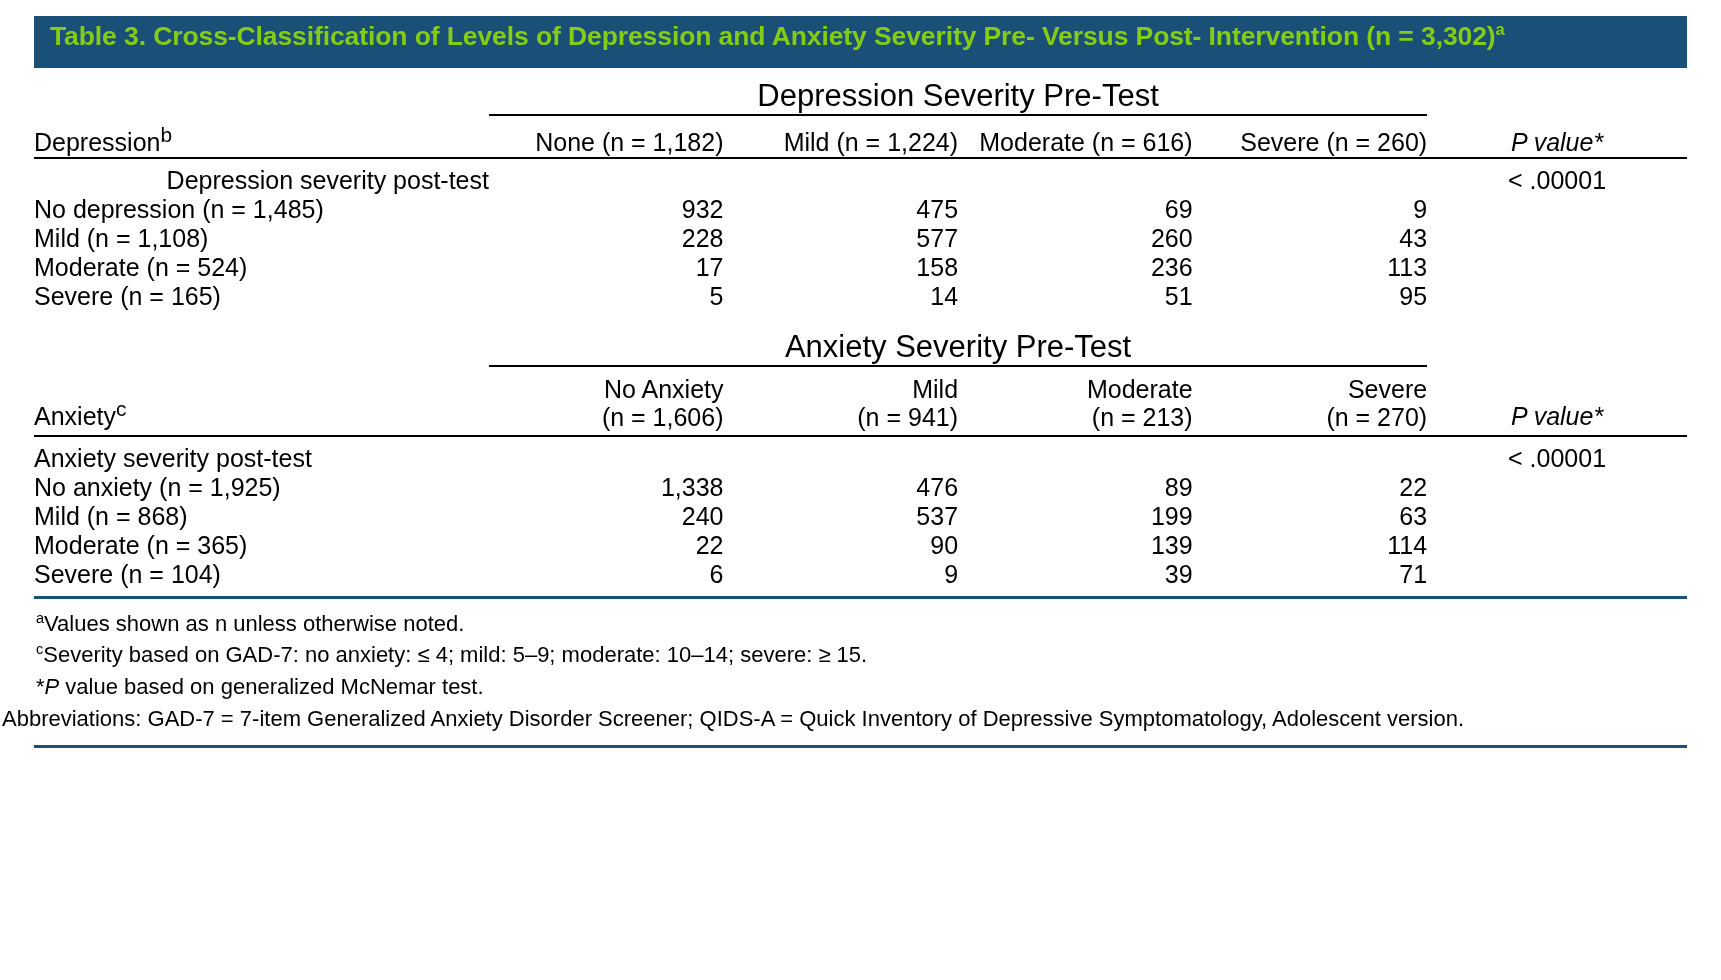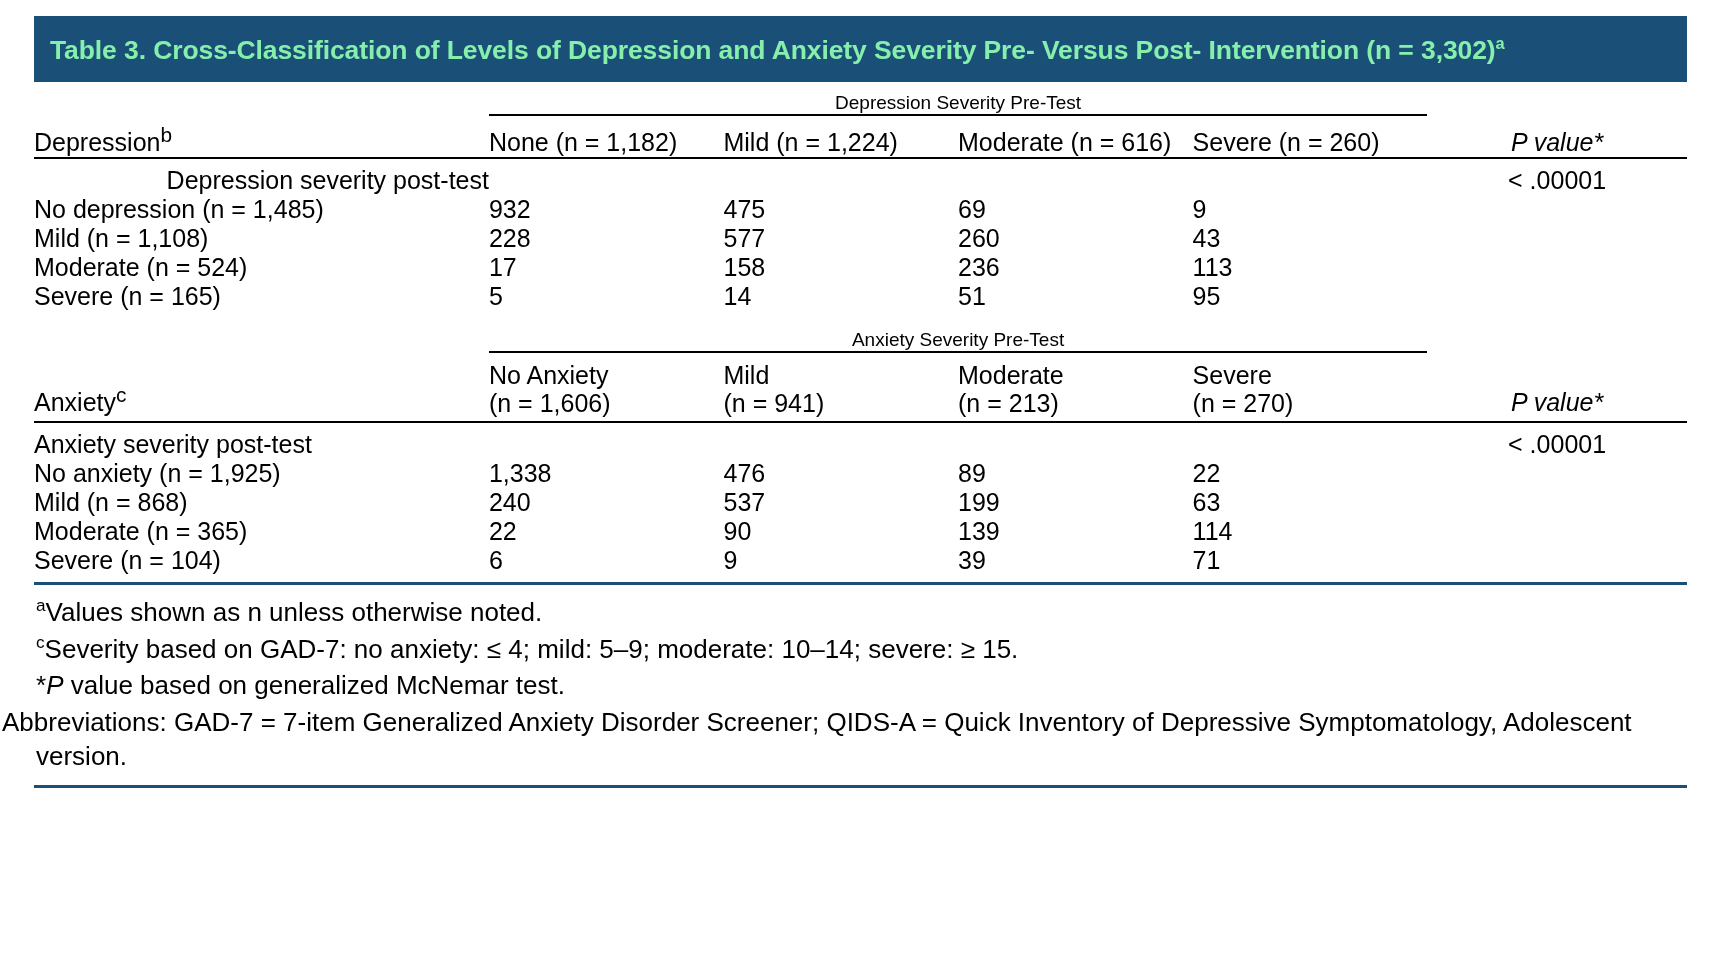--- a/index.html
+++ b/index.html
@@ -15,25 +15,25 @@
     -webkit-font-smoothing: antialiased;
   }
   .table-wrap {
     width: 1653px;
     margin: 16px 34px 0 34px;
     position: relative;
   }
   
   .title-bar {
     background: #1a5078;
-    color: #86efac;
+    color: #84cc16;
     font-weight: bold;
     font-size: 26.5px;
     line-height: 1.28;
-    padding: 18px 16px 14px 16px;
+    padding: 4px 16px 14px 16px;
     box-sizing: border-box;
     letter-spacing: -0.1px;
   }
   .title-bar sup {
     font-size: 0.62em;
     vertical-align: super;
     line-height: 0;
   }
   
   table.grid {
@@ -48,47 +48,47 @@
     font-weight: normal;
   }
   .col-label  { width: 450px; }
   .col-data   { width: 232px; }
   .col-p      { width: 257px; }
 
   .cell-pad { padding: 3px 0 4px 0; }
 
   .lbl    { text-align: left; padding-left: 2px; }
   .lbl-in { text-align: left; padding-left: 36px; }
-  .num    { text-align: left; }
+  .num    { text-align: right; }
   .pval   { text-align: center; padding-right: 4px; }
 
   
   .span-head {
     text-align: center;
-    font-size: 19px;
+    font-size: 31px;
     padding-bottom: 3px;
   }
   
   .rule-span {
     height: 0;
     border-bottom: 2px solid #000;
   }
   .rule-full-bottom {
     border-bottom: 2px solid #000;
   }
   .thin-blue-bottom {
     border-bottom: 3px solid #1a5078;
   }
 
   .two-line { line-height: 1.12; }
 
   
   .footnotes {
     margin: 9px 36px 0 36px;
-    font-size: 26px;
+    font-size: 22px;
     line-height: 1.30;
   }
   .footnotes div { padding: 1.5px 0; }
   .footnotes sup {
     font-size: 0.66em;
     vertical-align: super;
     line-height: 0;
   }
   .footnotes i { font-style: italic; }
   .hang {

